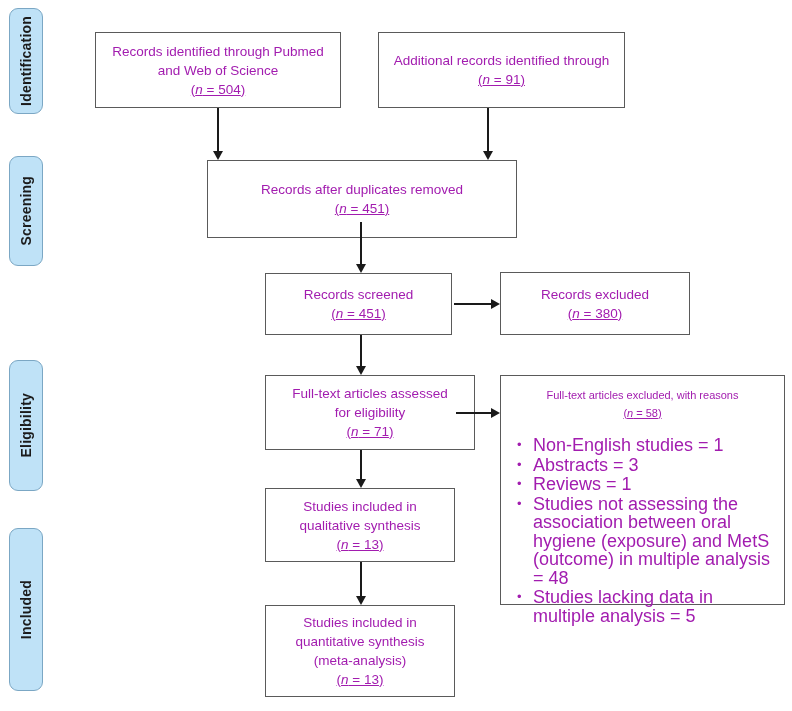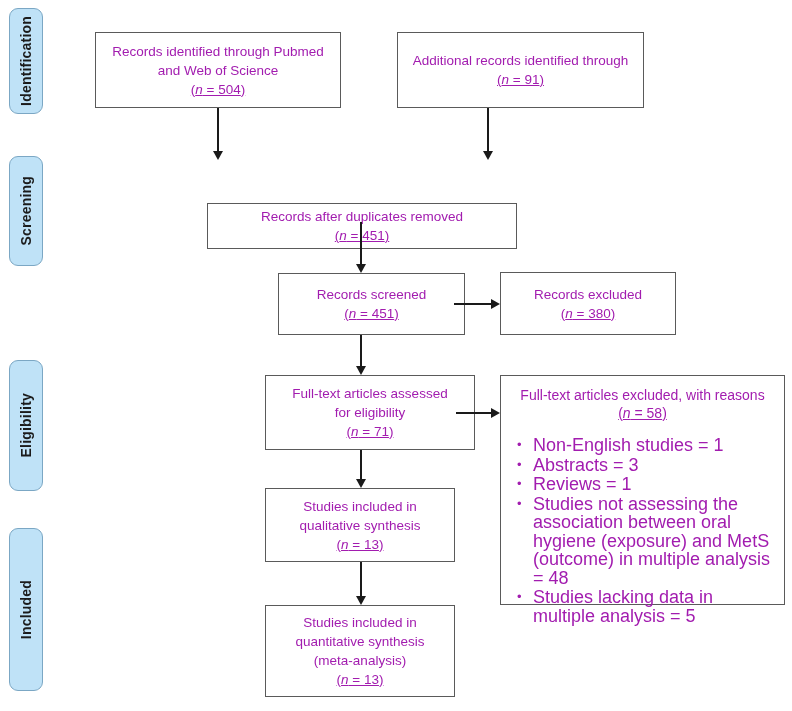--- a/index.html
+++ b/index.html
@@ -60,39 +60,39 @@
     line-height: 19px;
     color: #a21caf;
     padding: 4px 8px;
   }
   .box .line { display: block; white-space: nowrap; }
   .box .n { font-style: normal; text-decoration: underline; }
   .box .n i { font-style: italic; }
 
   
   #box-identified      { left: 95px;  top: 32px;  width: 246px; height: 76px; }
-  #box-additional      { left: 378px; top: 32px;  width: 247px; height: 76px; margin-left: 19px; }
-  #box-duplicates      { left: 207px; top: 160px; width: 310px; height: 46px; margin-top: 43px; }
-  #box-screened        { left: 278px; top: 273px; width: 187px; height: 62px; }
-  #box-records-excl    { left: 500px; top: 272px; width: 176px; height: 63px; }
+  #box-additional      { left: 378px; top: 32px;  width: 247px; height: 76px; }
+  #box-duplicates      { left: 207px; top: 160px; width: 310px; height: 78px; }
+  #box-screened        { left: 265px; top: 273px; width: 187px; height: 62px; }
+  #box-records-excl    { left: 500px; top: 272px; width: 190px; height: 63px; }
   #box-fulltext        { left: 265px; top: 375px; width: 210px; height: 75px; }
   #box-qualitative     { left: 265px; top: 488px; width: 190px; height: 74px; }
   #box-quantitative    { left: 265px; top: 605px; width: 190px; height: 92px; }
 
   
   #box-reasons {
     left: 500px; top: 375px; width: 285px; height: 230px;
     justify-content: flex-start;
     align-items: stretch;
     padding: 10px 10px 6px 10px;
     text-align: left;
   }
   #box-reasons .reasons-head {
     text-align: center;
-    font-size: 14px;
+    font-size: 11px;
     line-height: 18px;
   }
   #box-reasons ul {
     margin: 14px 0 0 0;
     padding: 0 0 0 20px;
     list-style: none;
   }
   #box-reasons li {
     position: relative;
     font-size: 18px;

